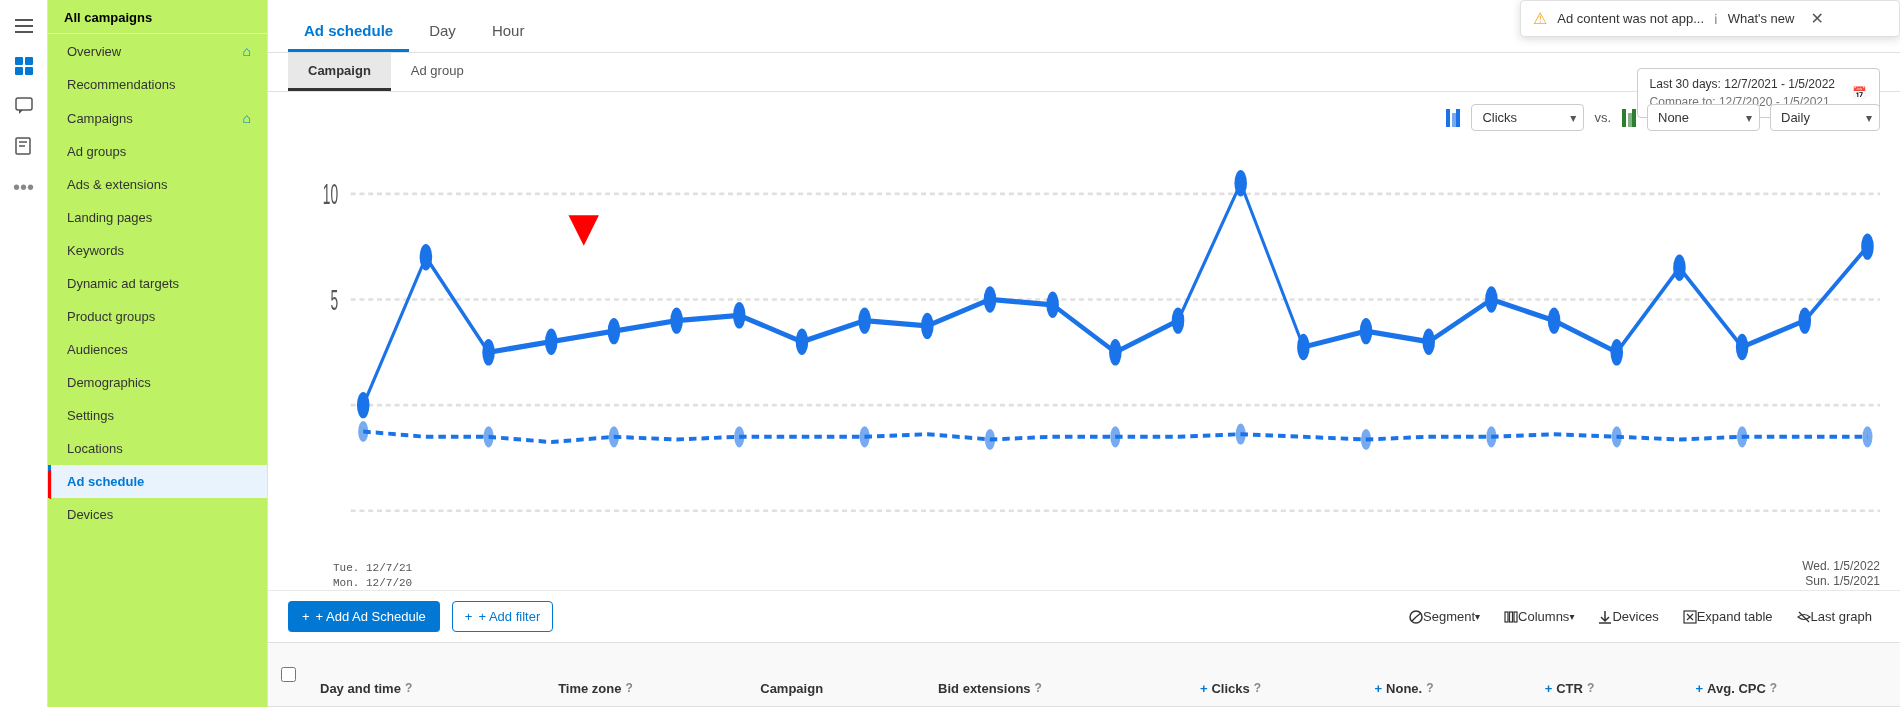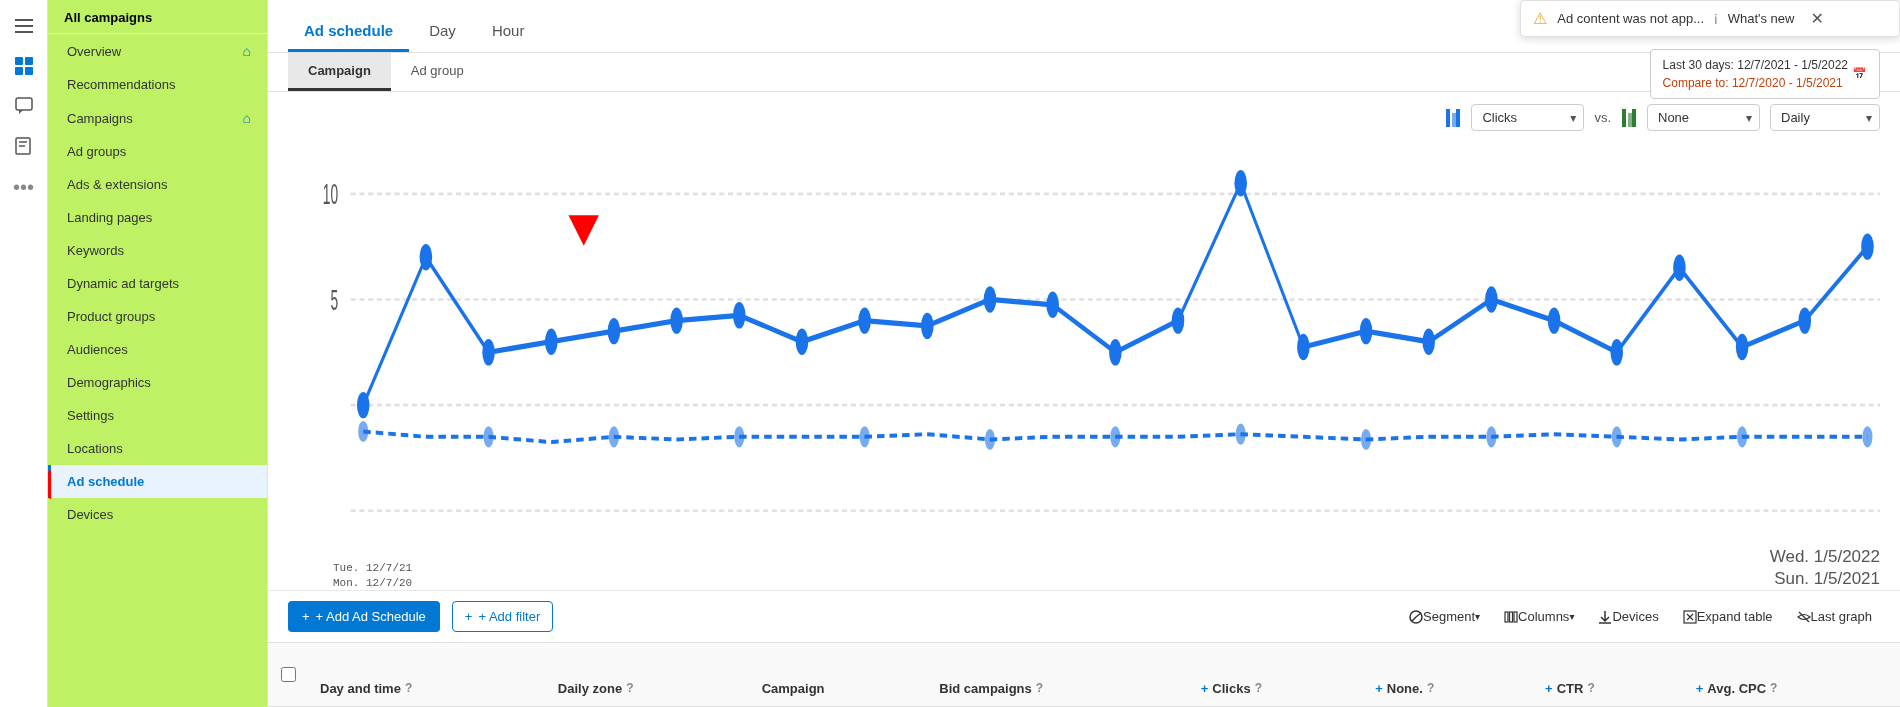--- a/index.html
+++ b/index.html
@@ -119,30 +119,30 @@
     }
     .tab-item.active {
       color: #0078d4;
       border-bottom: 3px solid #0078d4;
       font-weight: 600;
     }
 
     
     .date-range-box {
       position: absolute;
-      top: 49px;
+      top: 68px;
       right: 20px;
       border: 1px solid #ccc;
       border-radius: 4px;
       padding: 6px 12px;
       font-size: 12px;
       color: #333;
       display: flex;
       align-items: center;
-      gap: 4px;
+      gap: 17px;
       background: #fff;
       cursor: pointer;
     }
     .date-range-box .cal-icon { color: #555; }
     .date-range-box .range-lines { line-height: 1.5; }
 
     
     .sub-tab-row {
       display: flex;
       padding: 0 20px;
@@ -431,21 +431,21 @@
       </div>
       <div class="tab-item">
         <span>Hour</span>
       </div>
     </div>
   </div>
 
   <div class="date-range-box">
     <div class="range-lines">
       <div>Last 30 days: 12/7/2021 - 1/5/2022</div>
-      <div style="color:#c2410c;">Compare to: 12/7/2020 - 1/5/2021</div>
+      <div style="color:#737373;">Compare to: 12/7/2020 - 1/5/2021</div>
     </div>
     <span class="cal-icon">📅</span>
   </div>
 
   <div class="sub-tab-row">
     <div class="sub-tab active">
       <span>Campaign</span>
     </div>
     <div class="sub-tab">
       <span>Ad group</span>
@@ -554,21 +554,21 @@
         <circle cx="960" cy="112" r="4" fill="#1a73e8" opacity="0.6"></circle>
         <circle cx="1060" cy="112" r="4" fill="#1a73e8" opacity="0.6"></circle>
         <circle cx="1160" cy="112" r="4" fill="#1a73e8" opacity="0.6"></circle>
         <circle cx="1260" cy="112" r="4" fill="#1a73e8" opacity="0.6"></circle>
       </svg>
 
       <div style="position:absolute; bottom:0; left:45px; font-size:11px; color:#555; line-height:1.3;font-family:Liberation Mono, monospace;">
         <div>Tue. 12/7/21</div>
         <div>Mon. 12/7/20</div>
       </div>
-      <div style="position:absolute; bottom:0; right:0; font-size:17px; color:#555; text-align:right; line-height:1.3;">
+      <div style="position:absolute; bottom:0; right:0; font-size:12px; color:#555; text-align:right; line-height:1.3;">
         <div>Wed. 1/5/2022</div>
         <div>Sun. 1/5/2021</div>
       </div>
 
       <div style="position:absolute; left:270px; top:60px; font-size:52px; color:red; pointer-events:none; line-height:1;">▼</div>
     </div>
 
   </div>
 
   <div class="toolbar">
@@ -634,32 +634,32 @@
             </div>
           </th>
           <th>
             <div class="th-inner">
               <span>Day and time</span>
               <span class="info-icon-sm">?</span>
             </div>
           </th>
           <th>
             <div class="th-inner">
-              <span>Daily zone</span>
+              <span>Time zone</span>
               <span class="info-icon-sm">?</span>
             </div>
           </th>
           <th>
             <div class="th-inner">
               <span>Campaign</span>
             </div>
           </th>
           <th>
             <div class="th-inner">
-              <span>Bid campaigns</span>
+              <span>Bid extensions</span>
               <span class="info-icon-sm">?</span>
             </div>
           </th>
           <th>
             <div class="th-inner">
               <span class="plus-sign">+</span>
               <span>Clicks</span>
               <span class="info-icon-sm">?</span>
             </div>
           </th>

